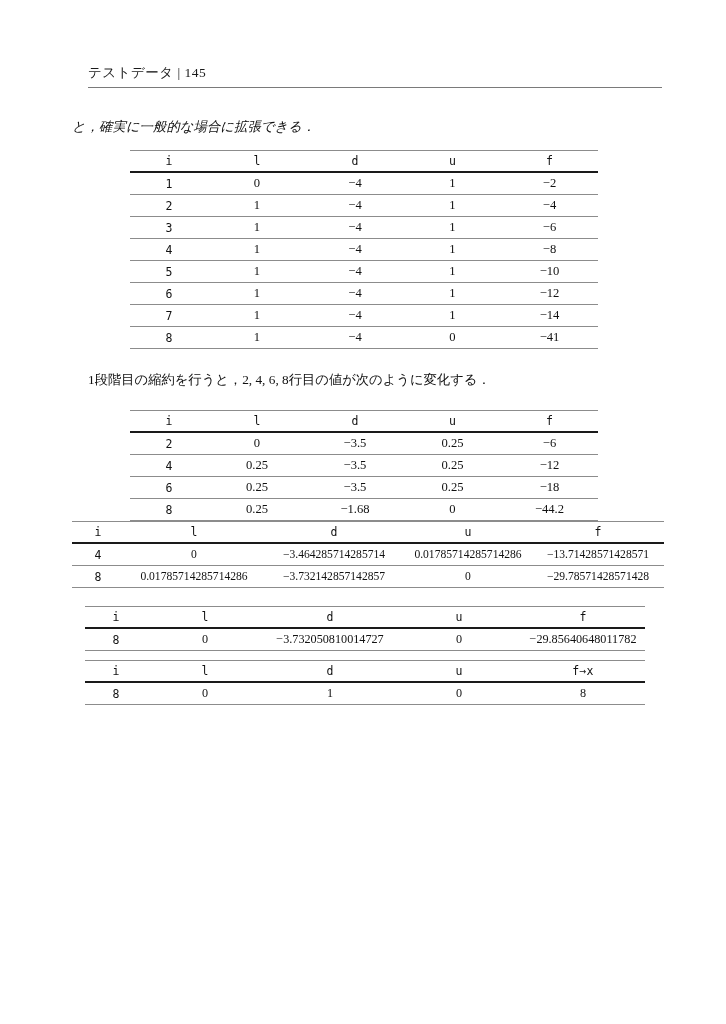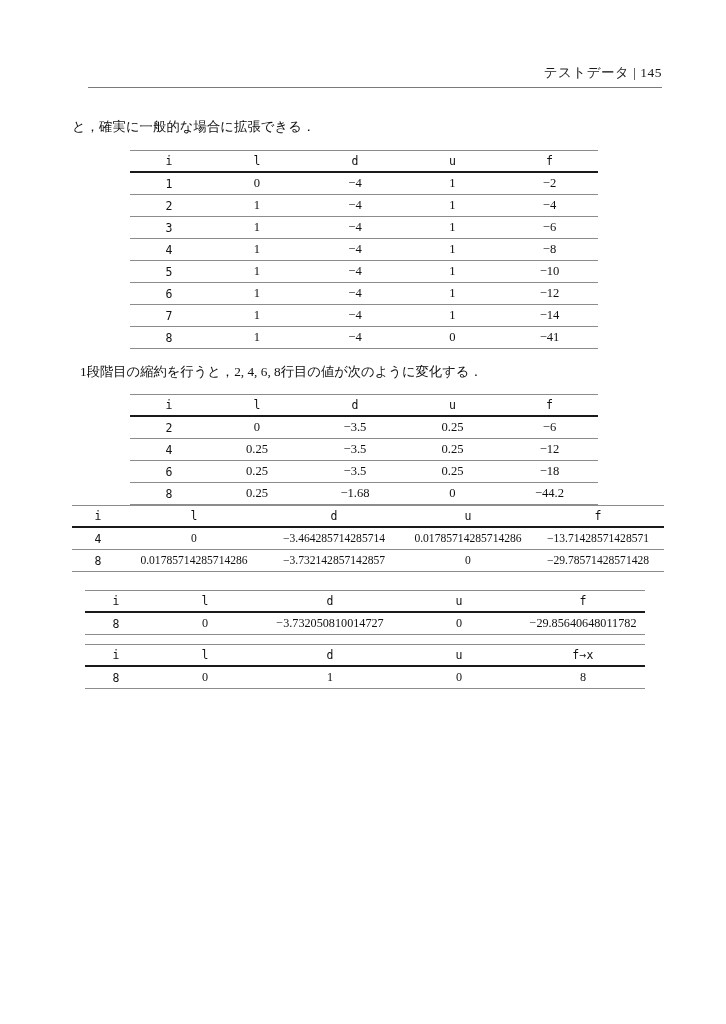--- a/index.html
+++ b/index.html
@@ -23,21 +23,20 @@
     box-sizing: border-box;
     padding: 0;
   }
 
   
   .header {
     position: absolute;
     top: 64px;
     left: 88px;
     right: 64px;
-    text-align: right;
     font-size: 13.5px;
     letter-spacing: 0.5px;
     color: #1a1a1a;
   }
   .header .rule {
     margin-top: 5px;
     border-bottom: 1px solid #7a7a7a;
     width: 100%;
   }
   .header-title { font-family: "Liberation Serif", "DejaVu Serif", serif; }
@@ -51,28 +50,29 @@
   }
 
   p.para {
     margin: 0 0 0 0;
     font-size: 13.3px;
     line-height: 29px;
     text-align: justify;
     text-justify: inter-ideograph;
     letter-spacing: 0.1px;
     color: #111111;
+    font-style: italic;
   }
   p.indent { text-indent: 1em; }
 
   .caption-line {
     font-size: 13.3px;
     line-height: 29px;
     color: #111111;
-    margin: 8px;
+    margin: 16px;
   }
 
   
   table.data {
     border-collapse: collapse;
     font-family: "DejaVu Sans Mono", "Liberation Mono", monospace;
     margin: 0 auto;
   }
   table.data th,
   table.data td {

